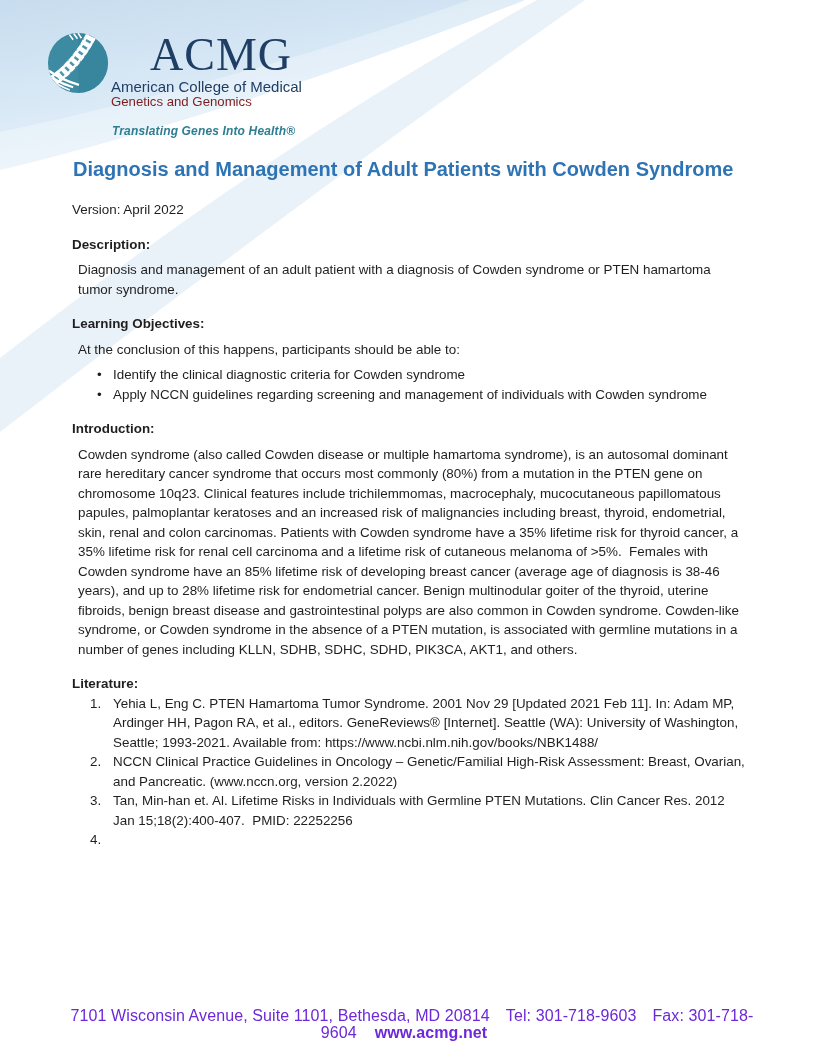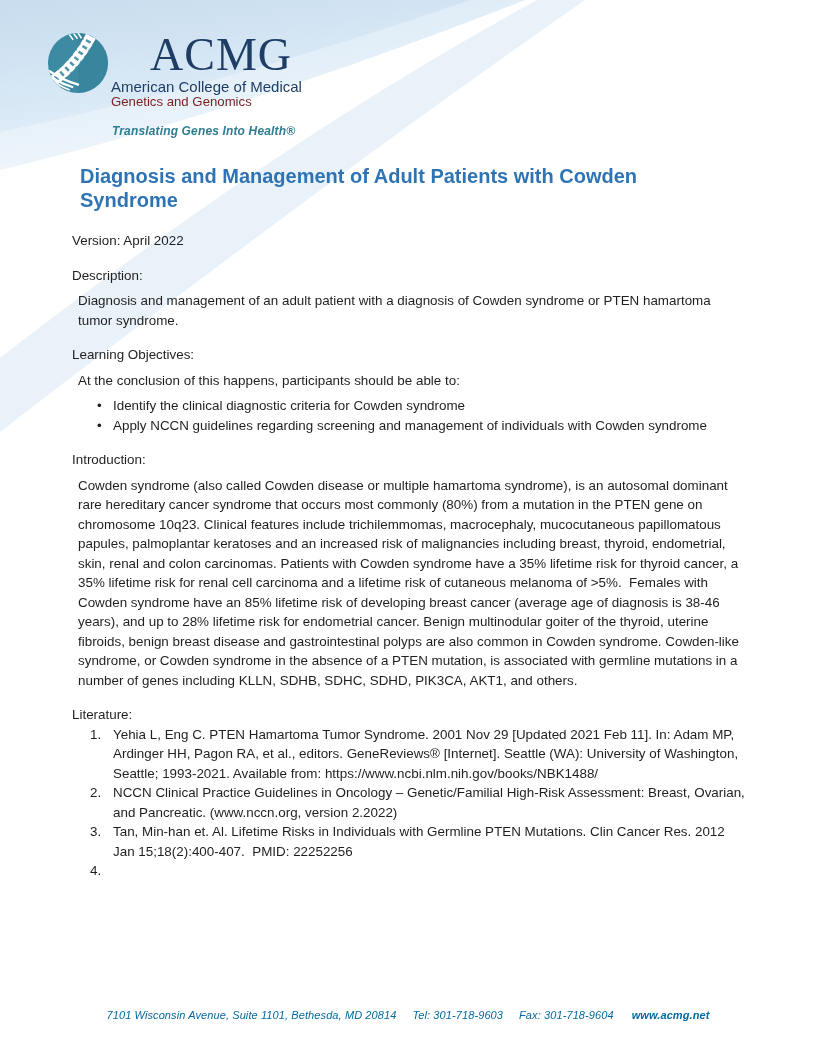--- a/index.html
+++ b/index.html
@@ -17,34 +17,34 @@
     color:#1F3E66;letter-spacing:1px;margin-left:44px;
   }
   .logo-org1{position:absolute;left:111px;top:79px;font-size:15px;line-height:15px;color:#1F3E66;}
   .logo-org2{position:absolute;left:111px;top:94px;font-size:13.2px;line-height:15px;color:#7f1d1d;}
   .logo-tagline{
     position:absolute;left:112px;top:112px;font-size:12px;line-height:11px;
     font-style:italic;font-weight:bold;color:#2E7E91;letter-spacing:.15px;margin-top:14px;
   }
   
   .content{position:absolute;left:72px;top:156px;width:676px;font-size:13.4px;line-height:19.5px;}
-  .doc-title{margin:8px;font-size:20px;line-height:24px;font-weight:bold;color:#2E74B5;}
+  .doc-title{margin:1px;font-size:20px;line-height:24px;font-weight:bold;color:#2E74B5;}
   .version{margin-top:19px;}
   .sec{margin-top:15px;}
-  .h{font-weight:normal;}
+  .h{font-weight:bold;}
   .content p{margin:6px;white-space:pre-wrap;}
   ul.objectives,ol.lit-list{list-style:none;margin:0;padding:0;}
   li.obj,li.lit{position:relative;padding-left:41px;}
   li.obj .marker{position:absolute;left:25px;top:0;}
   li.lit .num{position:absolute;left:18px;top:0;}
   li.lit .lit-text{white-space:pre-wrap;}
   
   .footer{
     position:absolute;left:0;right:0;top:1007px;text-align:center;
-    font-size:11px;line-height:17px;color:#0369a1;letter-spacing:.1px;font-style:italic;
+    font-size:16px;line-height:17px;color:#6d28d9;letter-spacing:.1px;
   }
   .footer .seg{margin:0 8px;}
   .footer .site{font-weight:bold;margin-left:10px;}
 </style>
 </head>
 <body>
 
 <div class="page">
 
   <svg class="header-bg" width="816" height="440" viewBox="0 0 816 440" aria-hidden="true">

